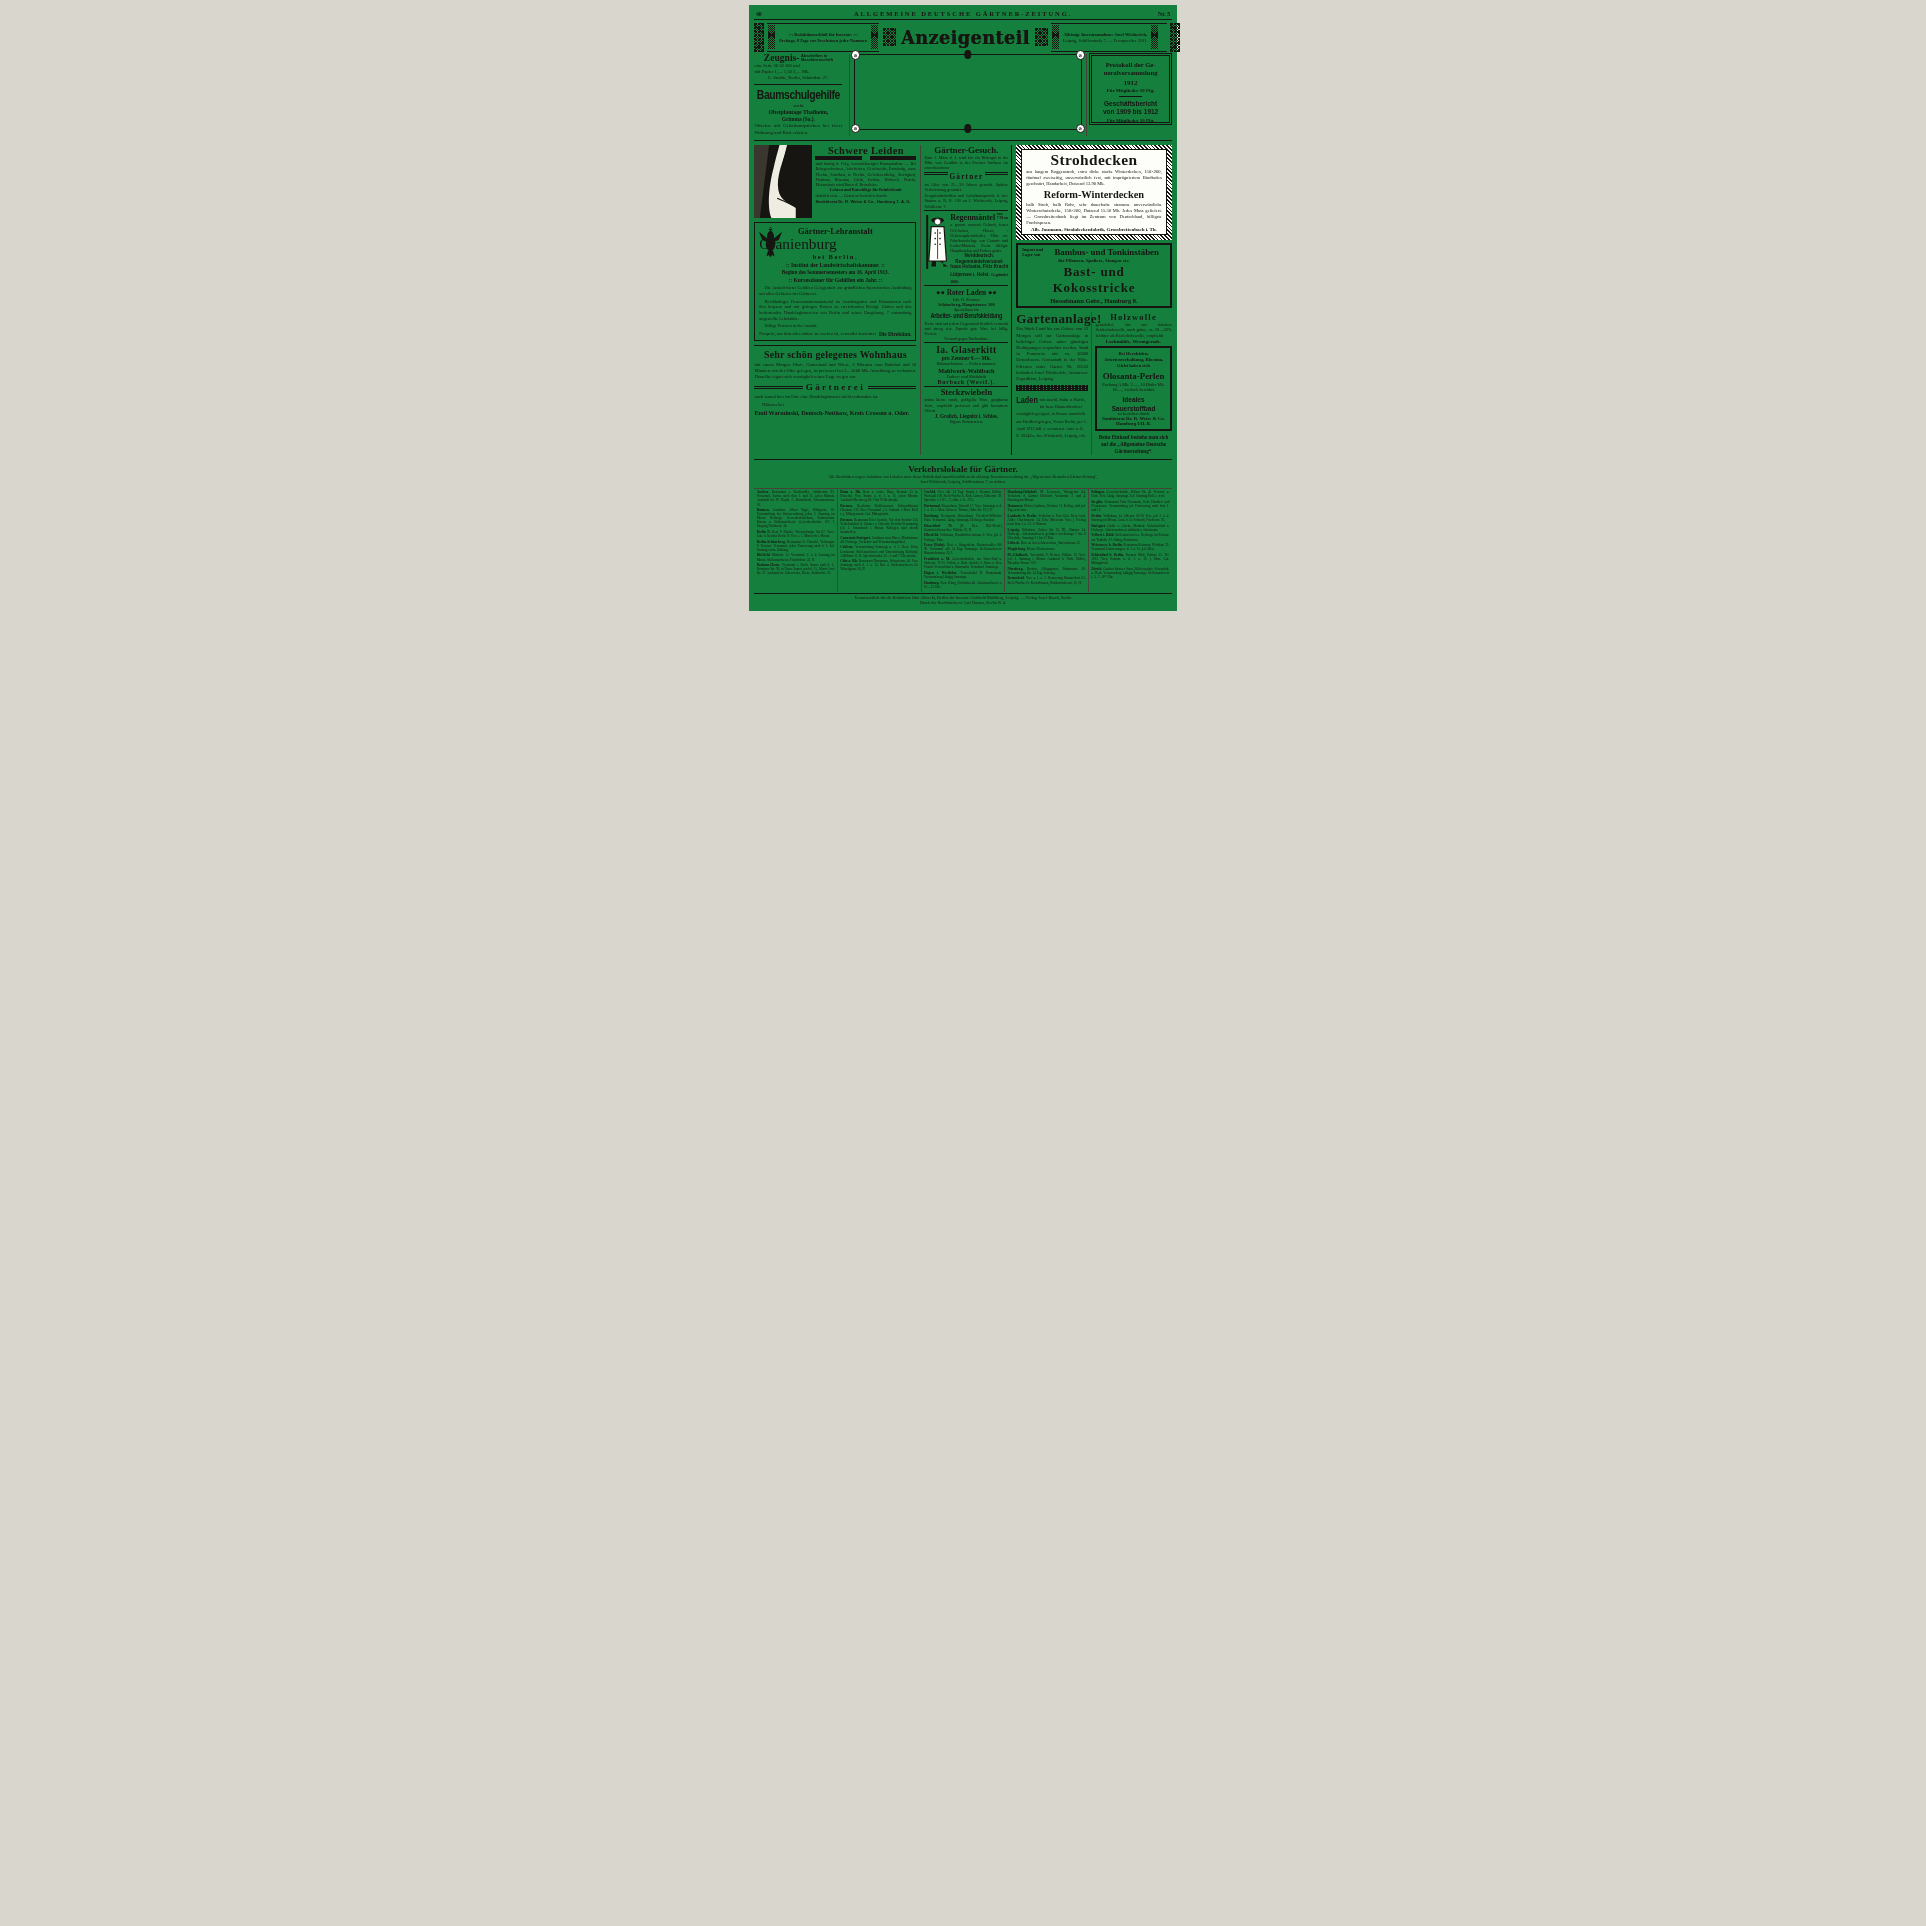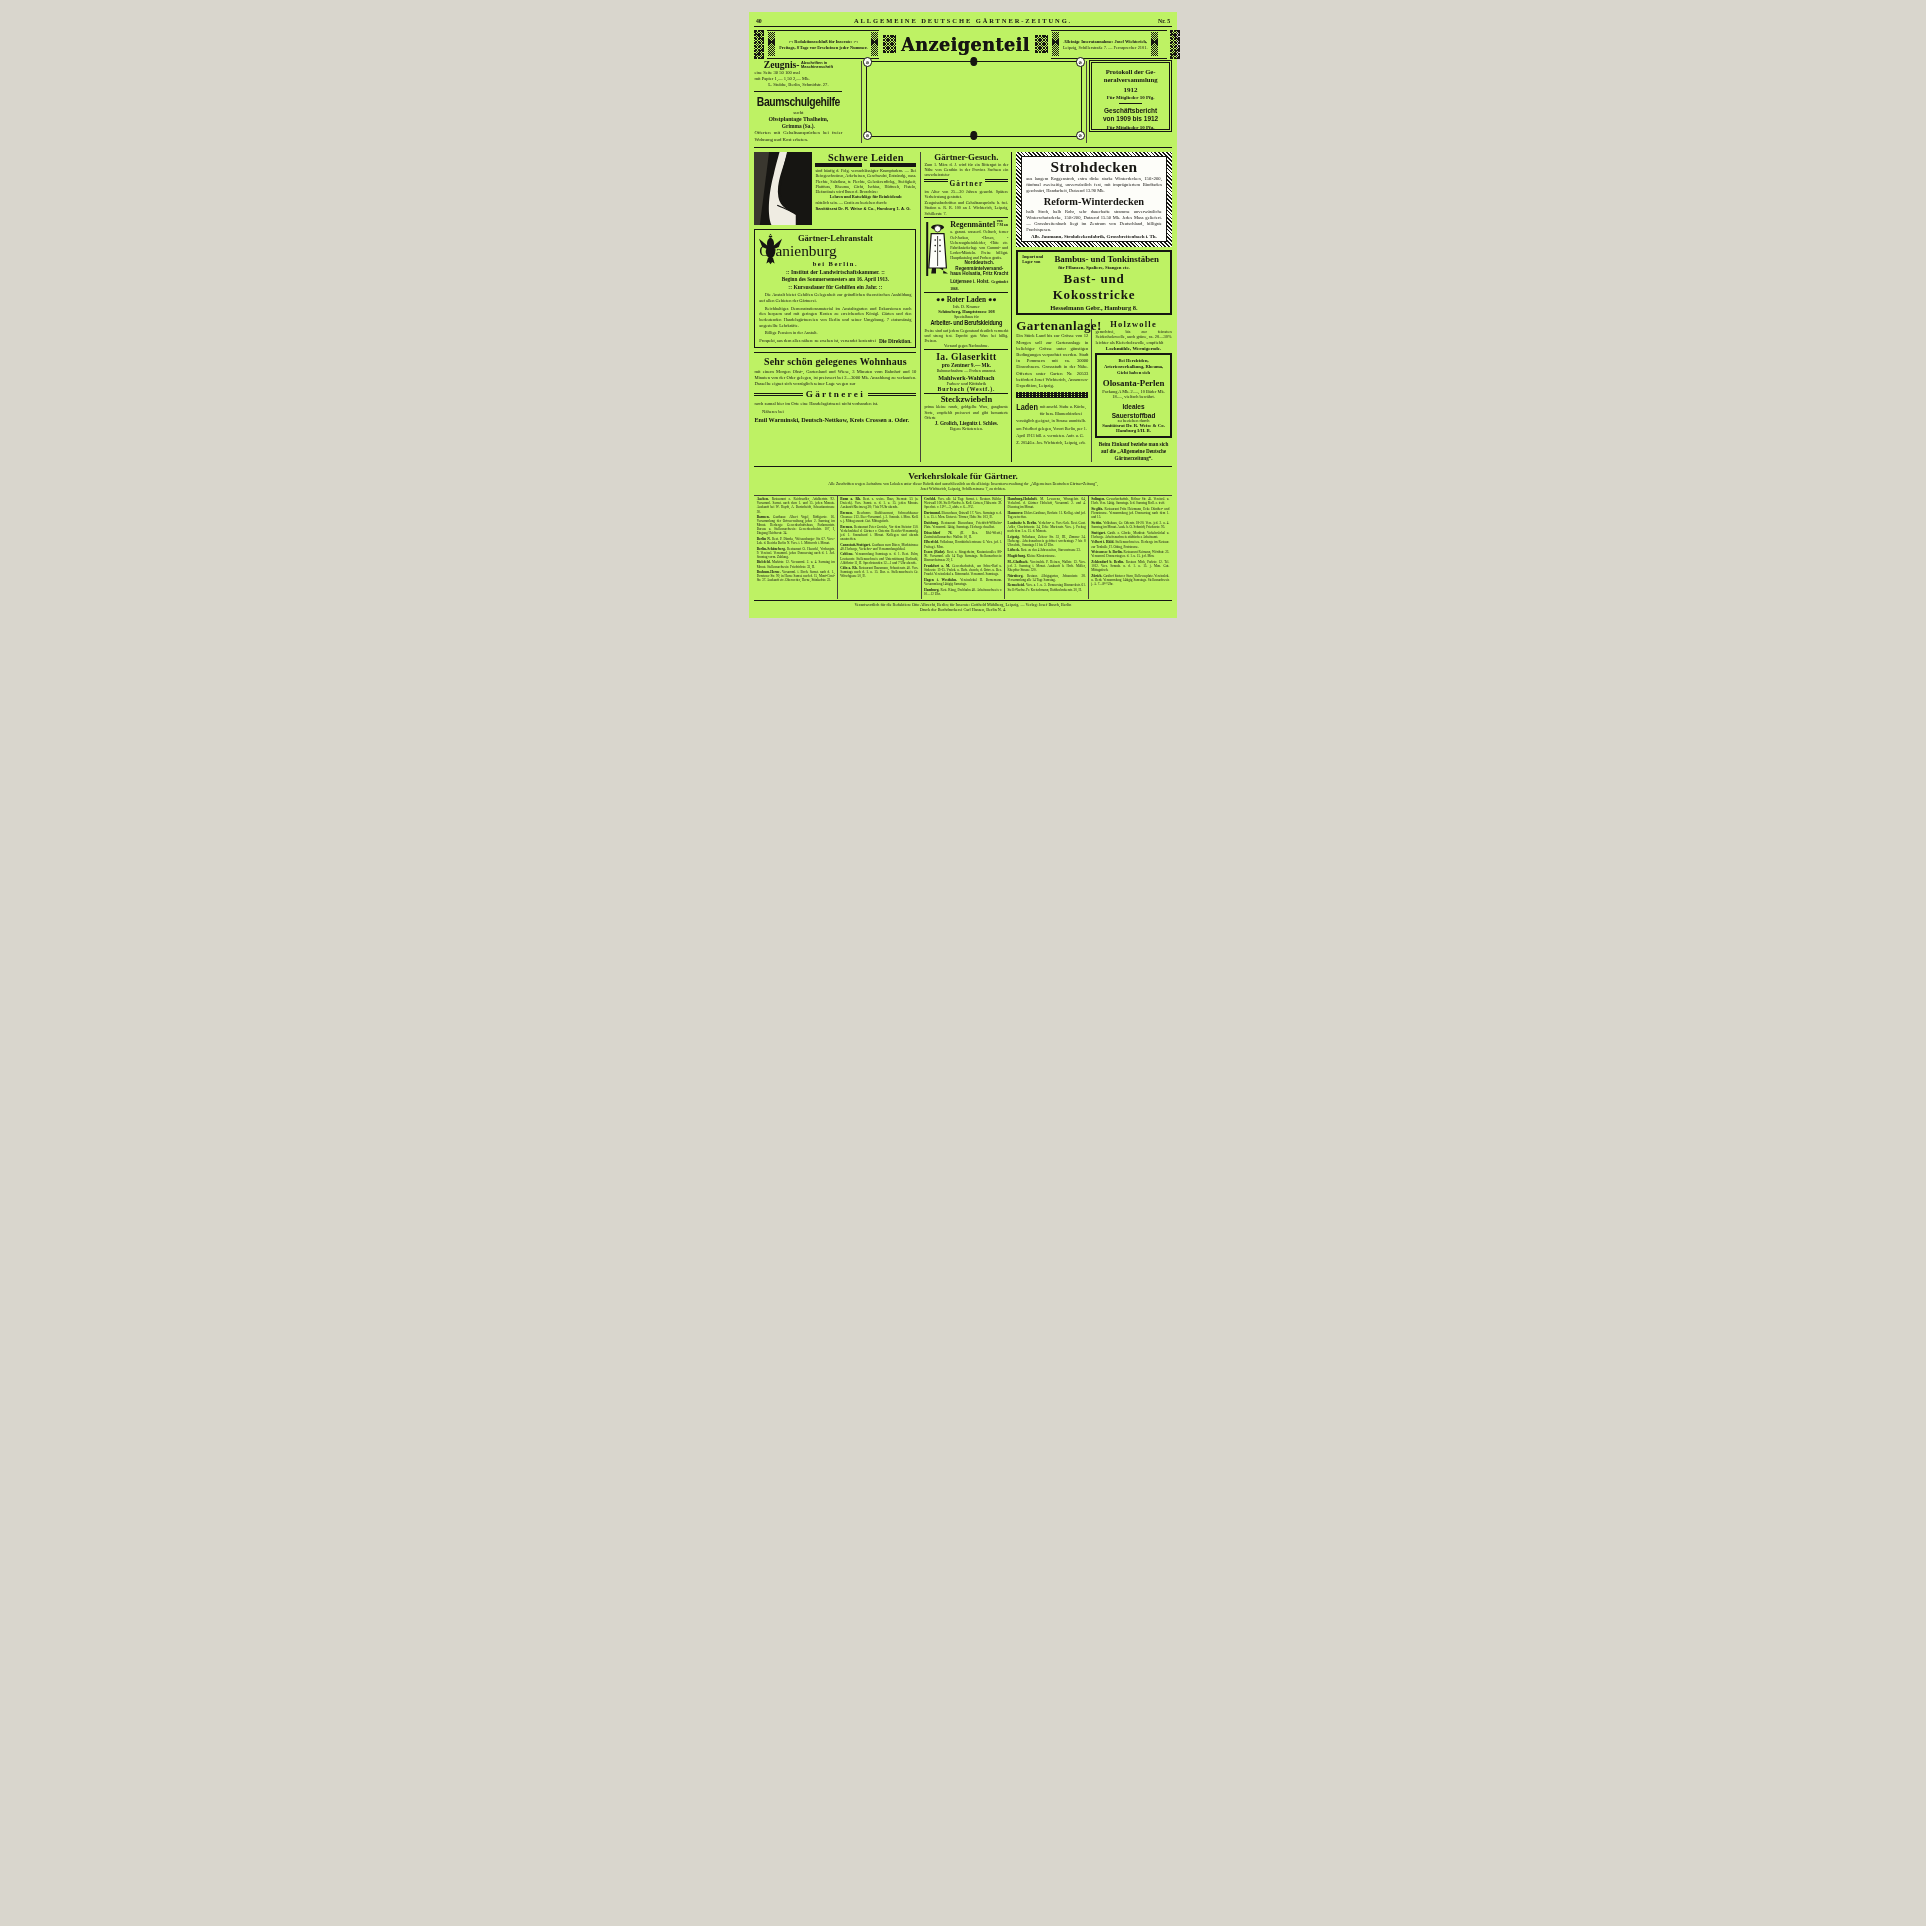--- a/index.html
+++ b/index.html
@@ -1,17 +1,17 @@
 <!DOCTYPE html>
 <html style="font-size:6.2px"><head>
 <meta charset="utf-8">
 <style>
   html,body{margin:0;padding:0;background:#d9d6cd;}
   .page{
-    width:428px;min-height:592px;margin:12px auto;background:#bef264;color:#161512;
+    width:428px;min-height:592px;margin:5px auto;background:#15803d;color:#161512;
     font-family:"Liberation Serif", serif;box-sizing:border-box;padding:3.9px 5.4px 6.2px 5.4px;
     -webkit-font-smoothing:antialiased;
   }
   .justify{text-align:justify;}
   .center{text-align:center;}
   .bold{font-weight:bold;}
   
   .masthead{display:flex;align-items:baseline;font-weight:bold;padding:0.8px 1.5px 1.5px 1.5px;}
   .masthead .pg{width:27px;font-size:5.8px;}
   .masthead .title{flex:1;text-align:center;font-size:6.5px;letter-spacing:1.9px;}
@@ -32,21 +32,21 @@
   .banner-box .bb-inner{padding:3.9px 3.1px;display:flex;flex-direction:column;justify-content:center;}
   .banner-left{width:112px;}
   .banner-right{width:116px;}
   .bb-l1{font-size:4.4px;font-weight:bold;text-align:center;}
   .bb-l2{font-size:4.4px;font-weight:bold;text-align:center;margin-top:1.5px;}
   .banner-center{flex:1;display:flex;align-items:center;justify-content:center;gap:5.4px;}
   .anzeigen{font-size:17.7px;font-weight:bold;font-family:"DejaVu Serif", serif;letter-spacing:0.4px;
             text-shadow:0.4px 0 #161512;}
   
   .rowA{display:flex;gap:3.9px;margin-top:1.5px;}
-  .colA1{width:88px;flex:0 0 auto;border-right:0.4px solid #45423a;padding-right:19px;}
+  .colA1{width:88px;flex:0 0 auto;border-right:0.4px solid #45423a;padding-right:7px;}
   .colA2{flex:1;}
   .colA3{width:82px;flex:0 0 auto;border-left:0.4px solid #45423a;padding-left:3.1px;}
   .zeug-head{display:flex;align-items:flex-start;justify-content:center;gap:1.5px;}
   .zeug-big{font-size:9.6px;font-weight:bold;line-height:0.9;}
   .zeug-small{font-size:3.9px;font-weight:bold;line-height:1.05;font-family:"Liberation Sans",sans-serif;}
   .zeug-lines{font-size:4.6px;margin-top:0.8px;line-height:1.25;}
   .baum-head{font-size:10.4px;font-weight:bold;text-align:center;
              font-family:"Liberation Sans",sans-serif;transform:scaleY(1.25);transform-origin:top;letter-spacing:-0.4px;}
   .baum-body{font-size:4.8px;line-height:1.3;margin-top:3.9px;}
   

